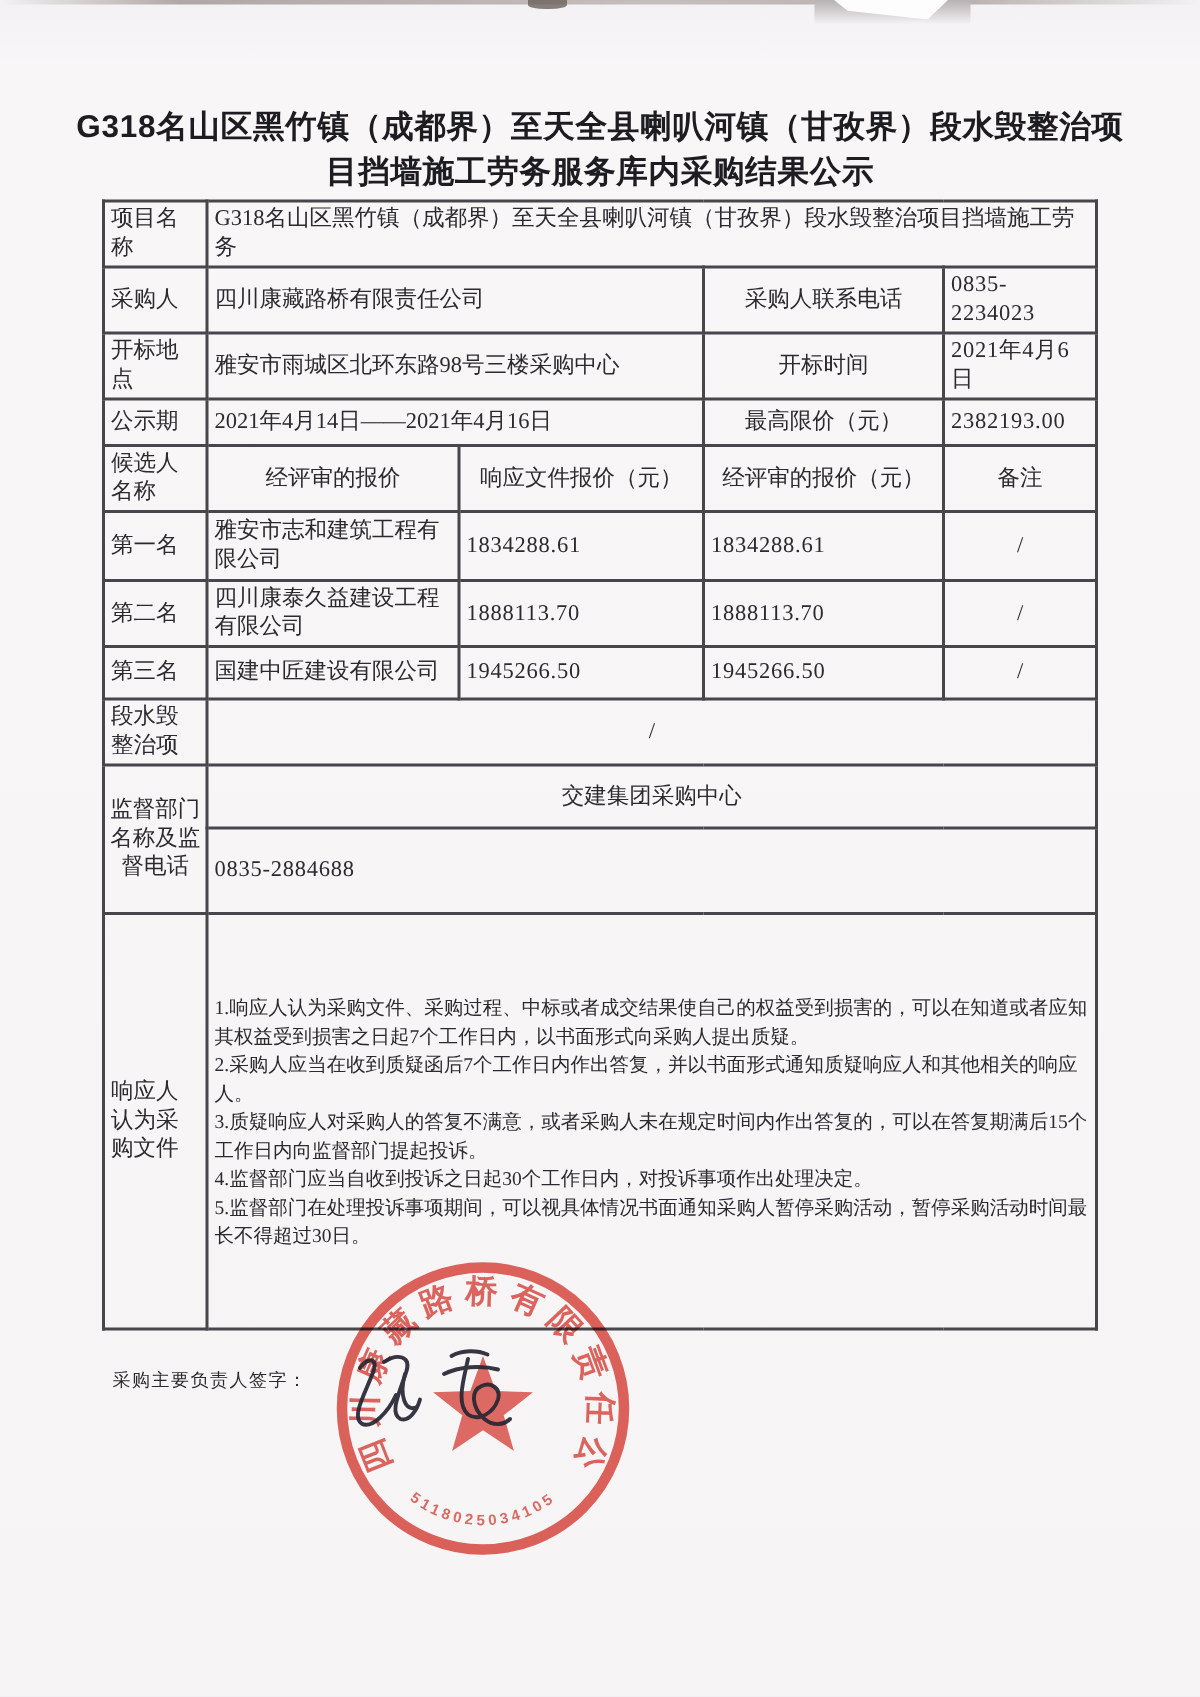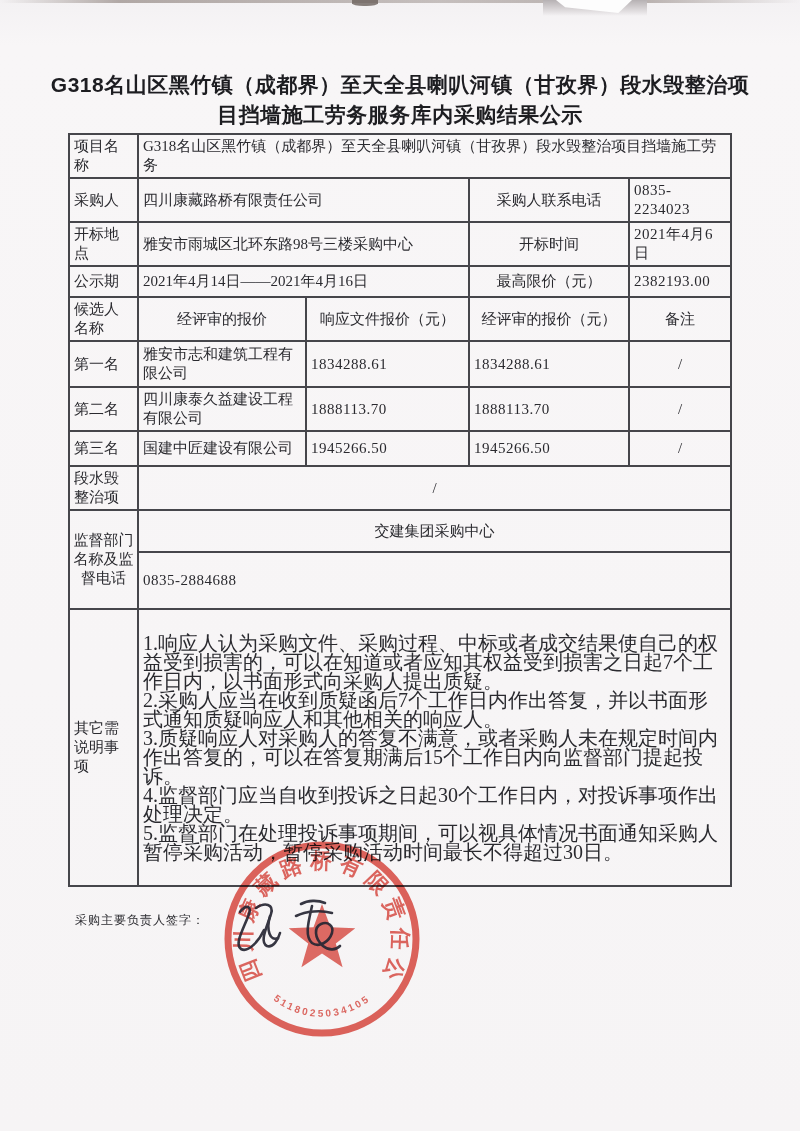--- a/index.html
+++ b/index.html
@@ -21,21 +21,21 @@
         font-size:21px;line-height:30px;text-align:center;letter-spacing:.5px;color:#1d1d21;}
   
   table.doc{position:absolute;left:68px;top:133px;width:662px;border-collapse:collapse;
         table-layout:fixed;font-size:15px;color:#2a2a2f;}
   table.doc td{border:2px solid #46464b;padding:2px 4px;vertical-align:middle;line-height:19px;
         overflow:hidden;}
   td.lbl{padding-left:4px;}
   td.ctr{text-align:center;}
   td.val{padding-left:6px;margin-top:32px;}
   td.num{text-align:left;letter-spacing:.5px;}
-  td.notes-cell{padding:0 6px 0 9px;line-height:23px;font-size:20px;}
+  td.notes-cell{padding:0 6px 0 9px;line-height:23px;font-size:13px;}
   .note-line{margin:0;}
   
   .sig-label{position:absolute;left:75px;top:912px;font-size:12px;letter-spacing:1px;color:#2a2a2f;}
   .stamp-svg{position:absolute;left:212px;top:832px;width:220px;height:220px;
         mix-blend-mode:multiply;opacity:.93;}
   .stamp-text{font-family:"Liberation Sans","DejaVu Sans",sans-serif;font-weight:bold;}
   .signature-svg{position:absolute;left:226px;top:886px;width:140px;height:90px;}
 </style>
 </head>
 <body>
@@ -113,21 +113,21 @@
       <td class="ctr" colspan="4">/</td>
     </tr>
     <tr style="height:42px">
       <td class="ctr" rowspan="2" style="padding:2px 2px;">监督部门名称及监督电话</td>
       <td class="ctr" colspan="4">交建集团采购中心</td>
     </tr>
     <tr style="height:57px">
       <td class="num" colspan="4">0835-2884688</td>
     </tr>
     <tr style="height:277px">
-      <td class="lbl">其它需说明事项</td>
+      <td class="lbl">响应人认为采购文件</td>
       <td class="notes-cell" colspan="4">
         <p class="note-line">1.响应人认为采购文件、采购过程、中标或者成交结果使自己的权益受到损害的，可以在知道或者应知其权益受到损害之日起7个工作日内，以书面形式向采购人提出质疑。</p>
         <p class="note-line">2.采购人应当在收到质疑函后7个工作日内作出答复，并以书面形式通知质疑响应人和其他相关的响应人。</p>
         <p class="note-line">3.质疑响应人对采购人的答复不满意，或者采购人未在规定时间内作出答复的，可以在答复期满后15个工作日内向监督部门提起投诉。</p>
         <p class="note-line">4.监督部门应当自收到投诉之日起30个工作日内，对投诉事项作出处理决定。</p>
         <p class="note-line">5.监督部门在处理投诉事项期间，可以视具体情况书面通知采购人暂停采购活动，暂停采购活动时间最长不得超过30日。</p>
       </td>
     </tr>
   </tbody>
     </table>

